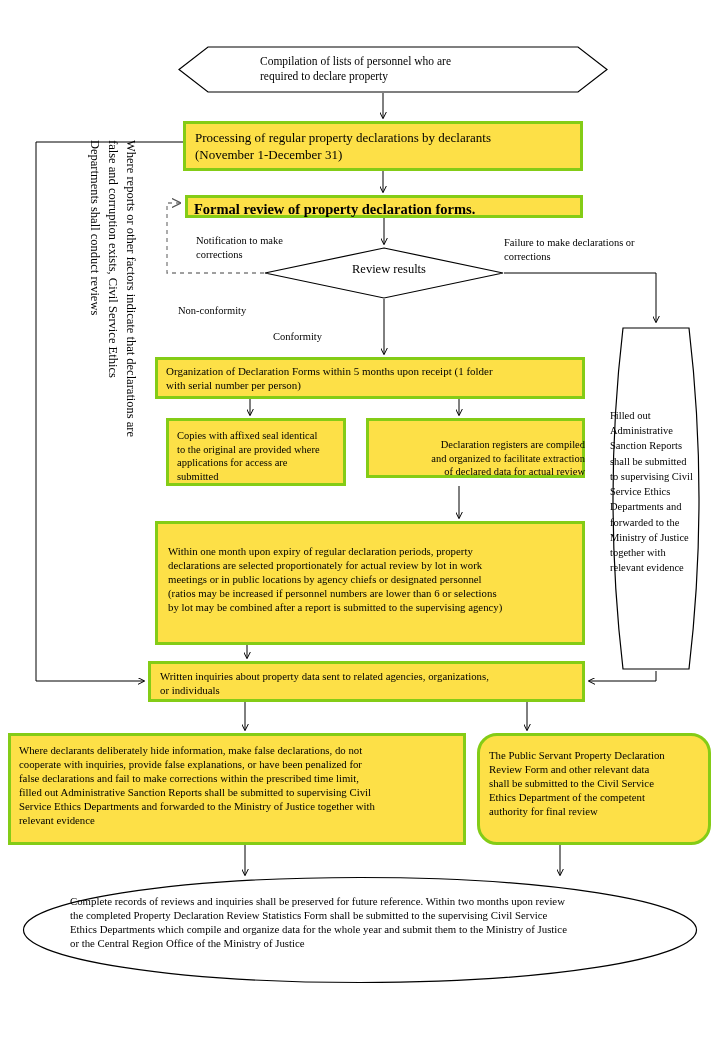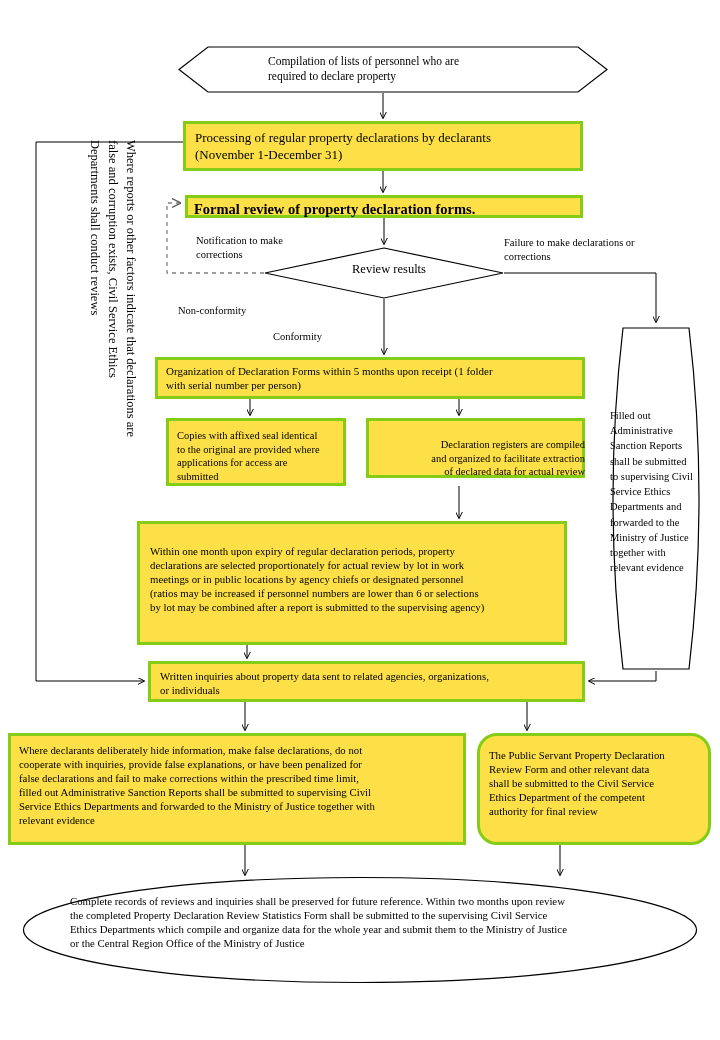--- a/index.html
+++ b/index.html
@@ -50,21 +50,21 @@
   }
 
   
   #n-compilation {
     left: 178px; top: 46px; width: 430px; height: 47px;
   }
   #n-compilation .hexbody {
     position: absolute; inset: 0;
   }
   #n-compilation .hextext {
-    left: 90px; top: 8px; width: 330px; font-size: 11.5px;
+    left: 82px; top: 8px; width: 330px; font-size: 11.5px;
   }
 
   #n-processing {
     left: 183px; top: 121px; width: 400px; height: 50px;
   }
   #n-processing .txt {
     left: 9px; top: 6px; width: 388px; font-size: 13px;
   }
 
   #n-formalreview {
@@ -97,21 +97,21 @@
   }
 
   #n-registers {
     left: 366px; top: 418px; width: 219px; height: 60px; text-align: right;
   }
   #n-registers .txt {
     left: 8px; top: 17px; width: 208px; font-size: 10.5px;
   }
 
   #n-withinonemonth {
-    left: 137px; top: 521px; width: 430px; height: 124px;
+    left: 155px; top: 521px; width: 430px; height: 124px;
   }
   #n-withinonemonth .txt {
     left: 10px; top: 20px; width: 414px; font-size: 10.8px;
   }
 
   #n-filledout {
     left: 601px; top: 326px; width: 110px; height: 345px;
   }
   #n-filledout .lensbody {
     position: absolute; inset: 0;

